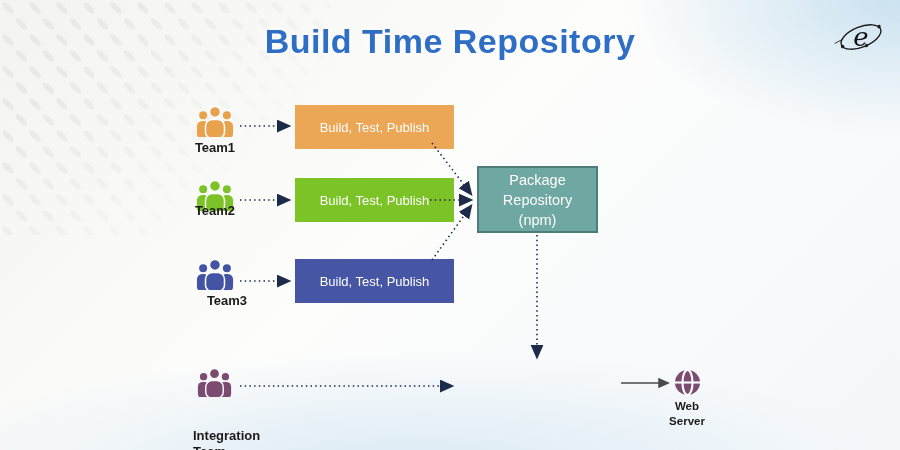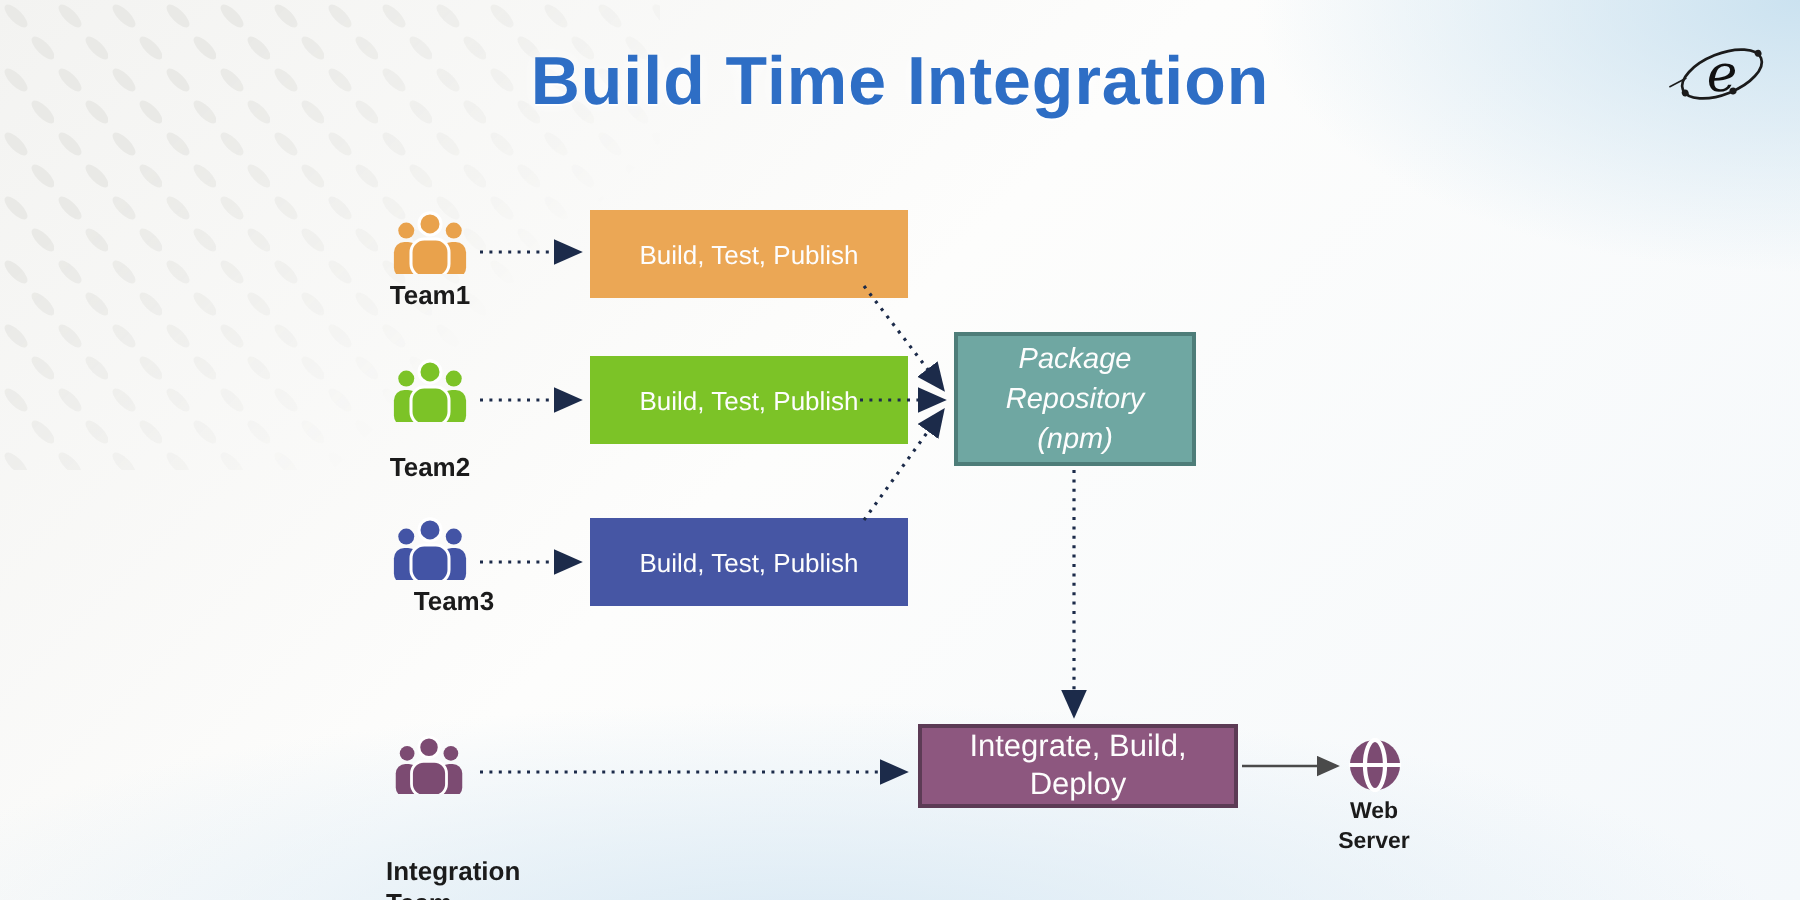--- a/index.html
+++ b/index.html
@@ -65,21 +65,21 @@
   <svg class="bgpattern" width="330" height="235">
     <defs>
       <pattern id="dashpat" width="27" height="32" patternUnits="userSpaceOnUse">
         <ellipse cx="8" cy="8" rx="7.5" ry="3" transform="rotate(45 8 8)" fill="#e9e9e6"></ellipse>
         <ellipse cx="21.5" cy="24" rx="7.5" ry="3" transform="rotate(45 21.5 24)" fill="#e9e9e6"></ellipse>
       </pattern>
     </defs>
     <rect width="330" height="235" fill="url(#dashpat)"></rect>
   </svg>
 
-  <div class="title">Build Time Integration</div>
+  <div class="title">Build Time Repository</div>
 
   <svg class="logo" viewBox="0 0 56 48" width="54" height="46">
     <g transform="rotate(-22 28 24)">
       <ellipse cx="28" cy="24" rx="22" ry="10.5" fill="none" stroke="#1b1b1b" stroke-width="1.4"></ellipse>
       <circle cx="6.5" cy="26" r="1.8" fill="#1b1b1b"></circle>
       <circle cx="49.5" cy="21" r="1.8" fill="#1b1b1b"></circle>
       <circle cx="30" cy="34.4" r="1.8" fill="#1b1b1b"></circle>
       <line x1="0" y1="20" x2="10" y2="19" stroke="#1b1b1b" stroke-width="0.8"></line>
     </g>
     <text x="28" y="33" text-anchor="middle" font-family="'DejaVu Serif', serif" font-style="italic" font-size="27" fill="#111">e</text>
@@ -97,51 +97,49 @@
   <div class="node btp-box" style="left: 295px; top: 105px; background: rgb(235, 167, 85);">Build, Test, Publish</div>
 
   <svg class="icon-group" style="left:196px; top:178px;" viewBox="0 0 40 34" width="38" height="33" fill="#7CC327">
     <circle cx="7.5" cy="11.5" r="4.2"></circle>
       <rect x="1" y="17.5" width="13" height="19" rx="5.5"></rect>
     <circle cx="32.5" cy="11.5" r="4.2"></circle>
       <rect x="26" y="17.5" width="13" height="19" rx="5.5"></rect>
     <circle cx="20" cy="8" r="5.8" stroke="#fff" stroke-width="1.6"></circle>
     <rect x="10" y="16" width="20" height="20" rx="7" stroke="#fff" stroke-width="1.6"></rect>
   </svg>
-  <div class="team-label" style="left:192px; top:226px;">Team2</div>
+  <div class="team-label" style="left:192px; top:203px;">Team2</div>
   <div class="node btp-box" style="left: 295px; top: 178px; background: rgb(124, 195, 39);">Build, Test, Publish</div>
 
   <svg class="icon-group" style="left:196px; top:257px;" viewBox="0 0 40 34" width="38" height="33" fill="#4354A5">
     <circle cx="7.5" cy="11.5" r="4.2"></circle>
       <rect x="1" y="17.5" width="13" height="19" rx="5.5"></rect>
     <circle cx="32.5" cy="11.5" r="4.2"></circle>
       <rect x="26" y="17.5" width="13" height="19" rx="5.5"></rect>
     <circle cx="20" cy="8" r="5.8" stroke="#fff" stroke-width="1.6"></circle>
     <rect x="10" y="16" width="20" height="20" rx="7" stroke="#fff" stroke-width="1.6"></rect>
   </svg>
   <div class="team-label" style="left:204px; top:293px;">Team3</div>
   <div class="node btp-box" style="left: 295px; top: 259px; background: rgb(70, 86, 164);">Build, Test, Publish</div>
 
-  <div class="node repo-box pre" style="left: 477px; top: 166px; background: rgb(111, 167, 162); border-color: rgb(78, 125, 121); font-style: italic;">Package
+  <div class="node repo-box pre" style="left: 477px; top: 166px; background: rgb(111, 167, 162); border-color: rgb(78, 125, 121);">Package
 Repository
 (npm)</div>
 
   <svg class="icon-group" style="left:197px; top:366px;" viewBox="0 0 40 34" width="35" height="31" fill="#7C4B72">
     <circle cx="7.5" cy="11.5" r="4.2"></circle>
       <rect x="1" y="17.5" width="13" height="19" rx="5.5"></rect>
     <circle cx="32.5" cy="11.5" r="4.2"></circle>
       <rect x="26" y="17.5" width="13" height="19" rx="5.5"></rect>
     <circle cx="20" cy="8" r="5.8" stroke="#fff" stroke-width="1.6"></circle>
     <rect x="10" y="16" width="20" height="20" rx="7" stroke="#fff" stroke-width="1.6"></rect>
   </svg>
   <div class="team-label left pre" style="left:193px; top:405px;margin-top:23px;">Integration
 Team</div>
 
-  <div class="node integrate-box pre" style="left: 459px; top: 362px; background: rgb(141, 87, 127); border-color: rgb(92, 59, 85);">Integrate, Build,
-Deploy</div>
 
   <svg class="icon-group" viewBox="0 0 28 28" width="27" height="27" style="left:674px; top:369px;" fill="#7C4B72">
     <circle cx="14" cy="14" r="13"></circle>
     <g stroke="#fff" stroke-width="2.2" fill="none">
       <ellipse cx="14" cy="14" rx="5.2" ry="13"></ellipse>
       <line x1="0.5" y1="14" x2="27.5" y2="14"></line>
     </g>
   </svg>
   <div class="ws-label pre" style="left:660px; top:399px;">Web
 Server</div>

